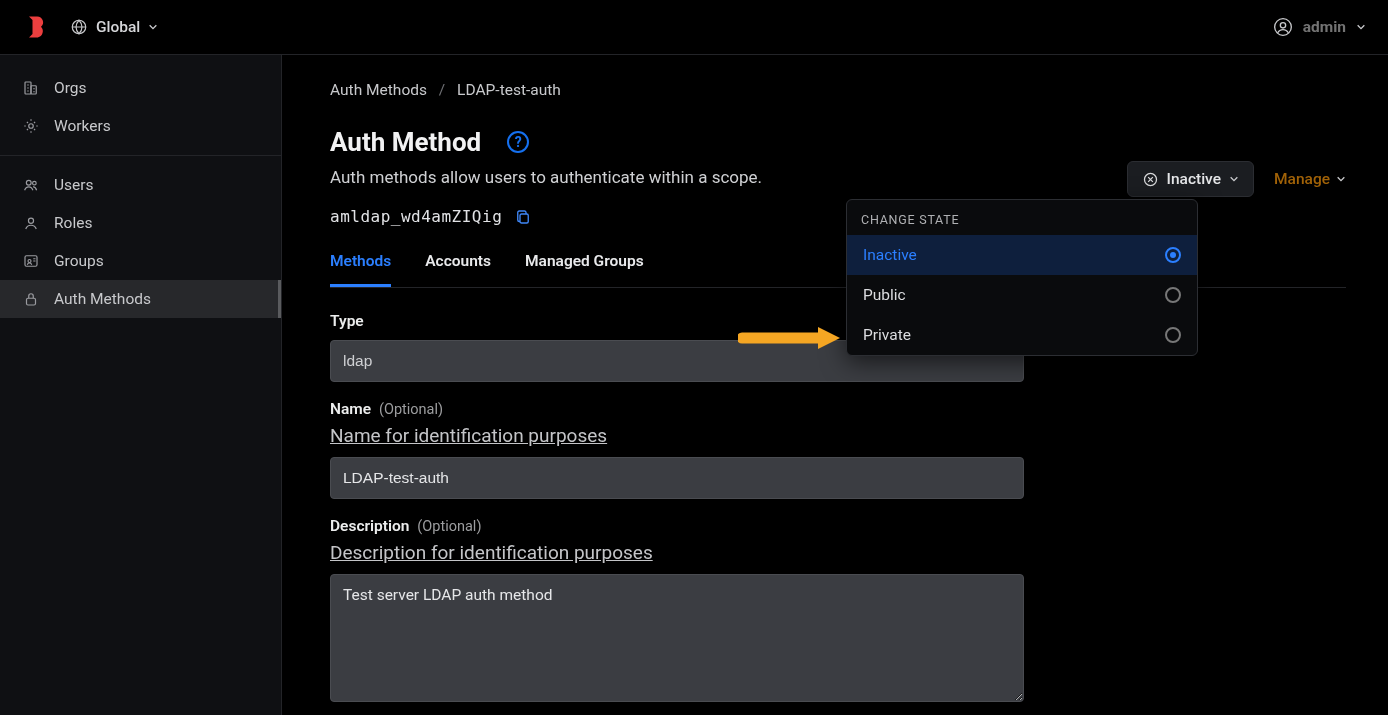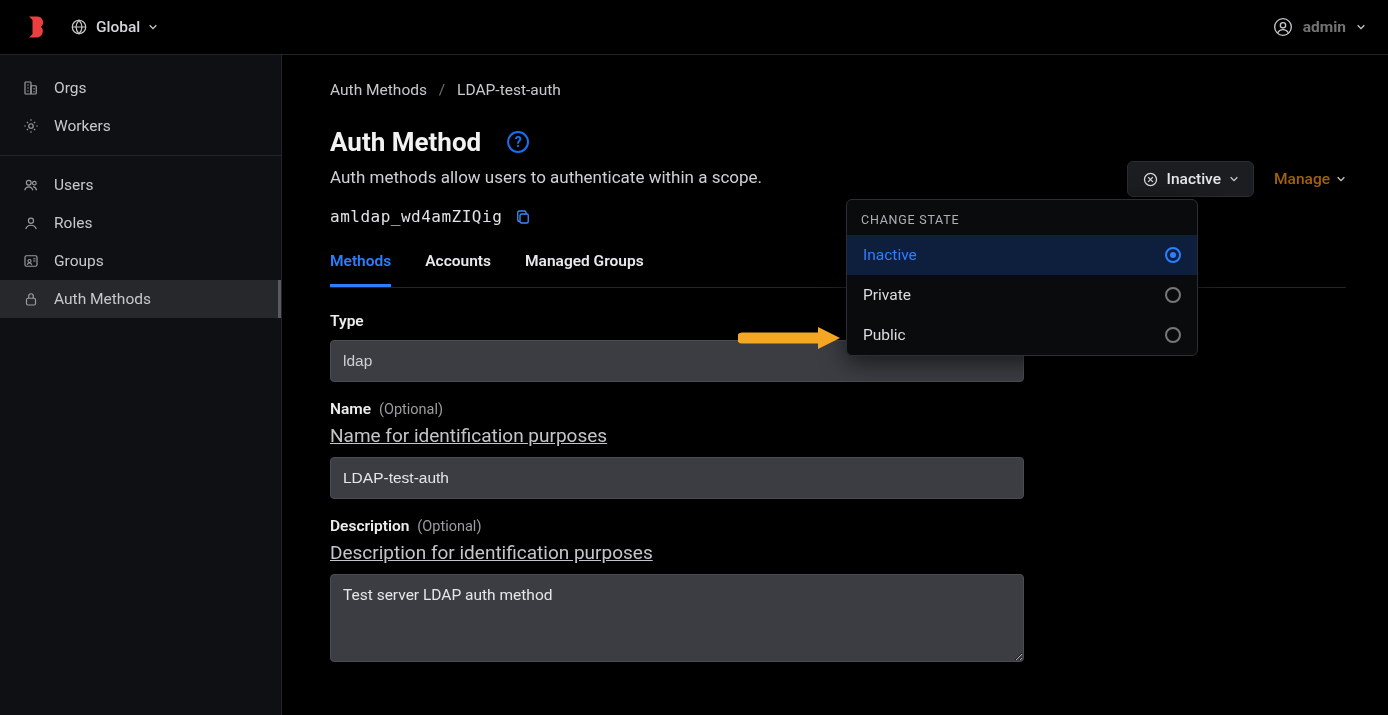--- a/index.html
+++ b/index.html
@@ -37,21 +37,21 @@
     .tabs { display:flex; gap:34px; margin-top: 26px; border-bottom:1px solid #232428; }
     .tab { padding: 0 0 14px 0; color:#e8e9eb; font-weight:600; cursor:pointer; }
     .tab.active { color:#2b7fff; border-bottom:3px solid #2b7fff; }
     .form { margin-top: 24px; width: 694px; }
     .fld { margin-top: 18px; }
     .lbl { color:#eceded; font-weight:600; font-size:15.5px; }
     .opt { color:#9c9d9f; font-weight:400; margin-left:4px; font-size:14.5px; }
     .hint { color:#c4c5c8; font-size:19px; margin-top: 6px; text-decoration: underline; }
     .input { width:100%; background:#3b3d42; border:1px solid #4a4c51; border-radius:4px; color:#e5e6e8; padding:11px 12px; font-size:15.5px; margin-top:10px; outline:none; }
     .input[disabled] { background:#3b3d42; color:#cfd0d3; }
-    textarea.input { height:88px; resize: both; font-family: inherit; }
+    textarea.input { height:128px; resize: both; font-family: inherit; }
 
     
     .dropdown { position:absolute; right:148px; top:72px; width:352px; background:#0a0b0d; border:1px solid #2c2e33; border-radius:6px; box-shadow: 0 6px 24px rgba(0,0,0,.6); z-index:20; }
     .dd-title { padding: 12px 14px 8px 14px; font-size:12.5px; letter-spacing: .06em; color:#b0b1b4; }
     .dd-item { display:flex; align-items:center; justify-content:space-between; padding: 11px 16px; cursor:pointer; }
     .dd-item.sel { background:#0e1f3d; }
     .dd-item .r { width:16px; height:16px; border:2px solid #777; border-radius:50%; display:inline-block; }
     .dd-item.sel .label { color:#2b7fff; }
     .dd-item.sel .r { border-color:#2b7fff; position:relative; }
     .dd-item.sel .r::after { content:""; position:absolute; inset:3px; background:#2b7fff; border-radius:50%; }
@@ -190,25 +190,25 @@
           </div>
         </div>
 
         <div class="dropdown">
           <div class="dd-title">CHANGE STATE</div>
           <div class="dd-item sel">
             <span class="label">Inactive</span>
             <span class="r"></span>
           </div>
           <div class="dd-item">
+            <span class="label">Public</span>
+            <span class="r"></span>
+          </div>
+          <div class="dd-item">
             <span class="label">Private</span>
-            <span class="r"></span>
-          </div>
-          <div class="dd-item">
-            <span class="label">Public</span>
             <span class="r"></span>
           </div>
         </div>
 
         <div class="arrow-annot">
           <svg width="104" height="26" viewBox="0 0 104 26">
               <path d="M4 13 H86" stroke="#f5a623" stroke-width="11" stroke-linecap="round"></path>
               <path d="M80 2 L102 13 L80 24 Z" fill="#f5a623"></path>
             </svg>
         </div>

